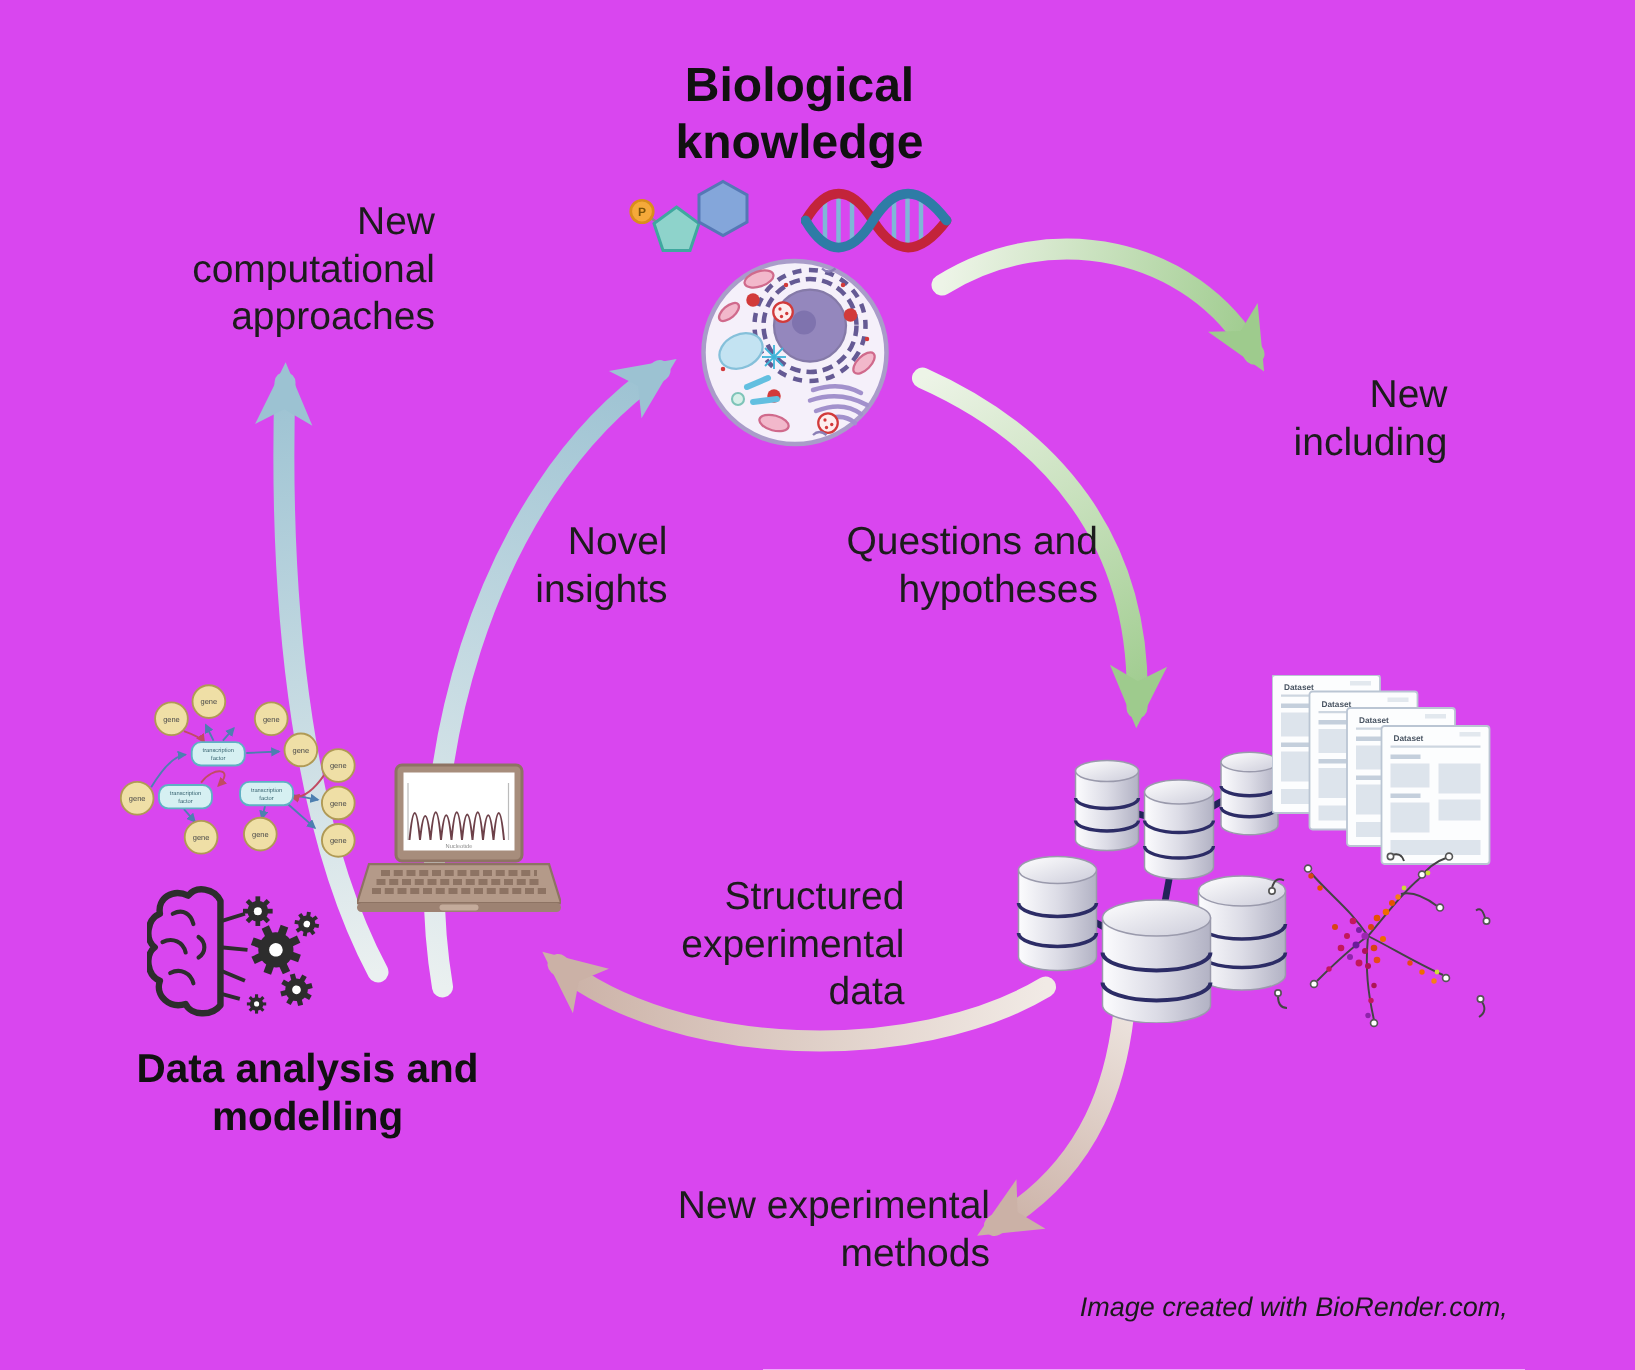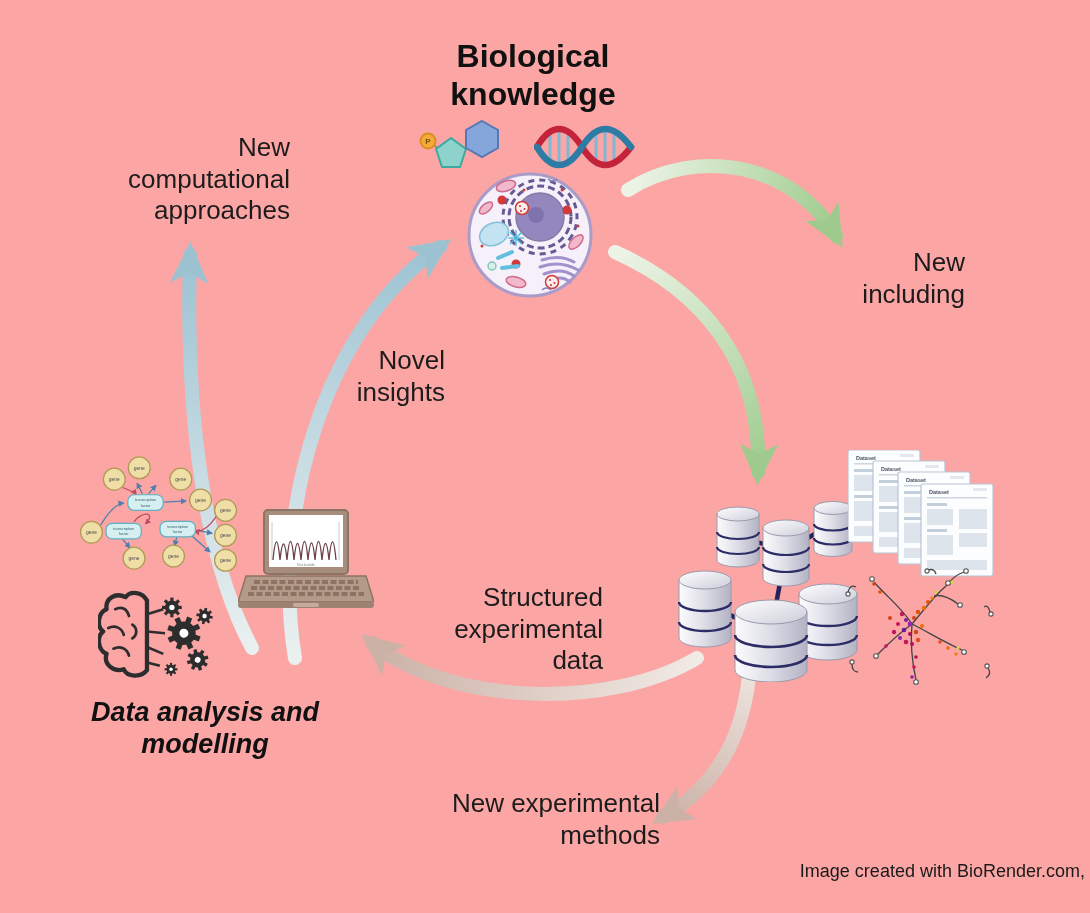--- a/index.html
+++ b/index.html
@@ -1,22 +1,22 @@
 <!DOCTYPE html>
 <html><head>
 <meta charset="utf-8">
 <style>
   html,body{margin:0;padding:0;background:#ffffff;}
-  #canvas{position:relative;width:1090px;height:913px;background:#fca5a5;overflow:hidden;
+  #canvas{position:relative;width:1090px;height:913px;background:#d946ef;overflow:hidden;
           font-family:"Liberation Sans",sans-serif;color:#1c1c1c;}
   .abs{position:absolute;}
   .label{position:absolute;font-size:26px;line-height:1.22;text-align:right;color:#1c1c1c;}
-  .label-bold{position:absolute;font-size:27px;font-weight:bold;line-height:1.2;text-align:center;color:#111;font-style:italic;}
+  .label-bold{position:absolute;font-size:27px;font-weight:bold;line-height:1.2;text-align:center;color:#111;}
   .title{position:absolute;font-size:32px;font-weight:bold;line-height:1.18;text-align:center;color:#111;}
-  .attr{position:absolute;font-size:18px;line-height:1.22;text-align:right;color:#1a1a1a;}
+  .attr{position:absolute;font-style:italic;font-size:18px;line-height:1.22;text-align:center;color:#1a1a1a;}
   svg{display:block;}
 </style>
 </head>
 <body>
 
 <div id="canvas">
 
   <svg class="abs" style="left:0;top:0" width="1090" height="913" viewBox="0 0 1090 913">
     <defs>
       <marker id="mh-blue" viewBox="0 0 10 10" refX="6.5" refY="5" markerWidth="3.1" markerHeight="3.1" orient="auto">
@@ -141,20 +141,21 @@
         <path d="M 78 120 q 4 -4 9 0"></path>
     </g>
   </svg>
 
   <div class="label" style="left:105px;top:132px;width:185px">New computational approaches</div>
 
   <div class="label" style="left:825px;top:247px;width:140px">New including</div>
 
   <div class="label" style="left:325px;top:345px;width:120px">Novel insights</div>
 
+  <div class="label" style="left:542px;top:345px;width:190px">Questions and hypotheses</div>
 
   <div class="label" style="left:433px;top:582px;width:170px">Structured experimental data</div>
 
   <div class="label" style="left:420px;top:788px;width:240px">New experimental methods</div>
 
   <svg class="abs" style="left:80px;top:456px" width="158" height="117" viewBox="0 0 152 112">
     <defs>
       <marker id="mblue" viewBox="0 0 6 6" refX="5" refY="3" markerWidth="5" markerHeight="5" orient="auto">
         <path d="M0 0 L6 3 L0 6 Z" fill="#4d7fb0"></path>
       </marker>

